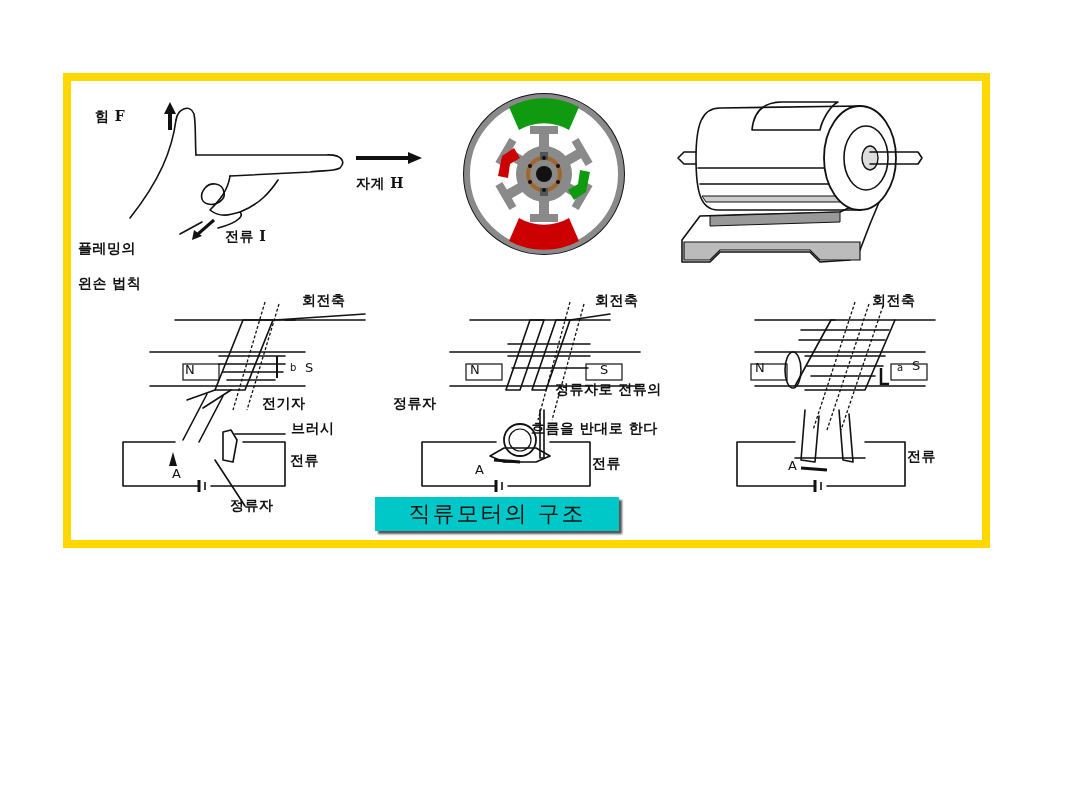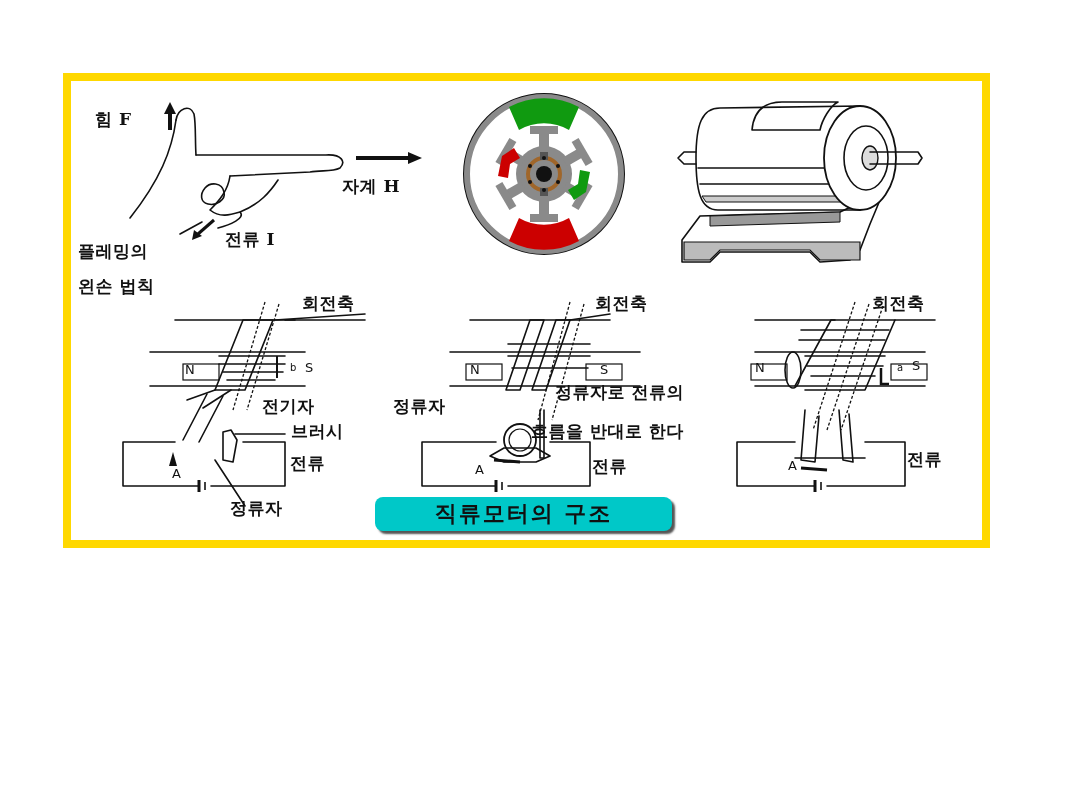--- a/index.html
+++ b/index.html
@@ -1,28 +1,28 @@
 <!DOCTYPE html>
 <html><head>
 <meta charset="utf-8">
 <style>
   html, body { margin: 0; padding: 0; }
   body { width: 1080px; height: 810px; background: #ffffff; position: relative; overflow: hidden;
          font-family: "DejaVu Serif", serif; }
   .frame { position: absolute; left: 63px; top: 73px; width: 911px; height: 459px;
            border: 8px solid #FFD800; background: #ffffff; }
-  .lbl { position: absolute; font-family: "DejaVu Serif", serif; font-size: 17px; color: #111;
+  .lbl { position: absolute; font-family: "DejaVu Serif", serif; font-size: 14px; color: #111;
          white-space: nowrap; font-weight: bold; letter-spacing: 0.5px; }
   svg { position: absolute; overflow: visible; }
   .ink { fill: none; stroke: #111; stroke-width: 1.6; stroke-linecap: round; stroke-linejoin: round; }
   .ink-d { fill: none; stroke: #111; stroke-width: 1.3; stroke-dasharray: 3 2; }
-  .caption { position: absolute; left: 375px; top: 497px; width: 297px; height: 34px;
+  .caption { position: absolute; left: 375px; top: 497px; width: 244px; height: 34px;
              background: #00C8C8; box-shadow: 3px 3px 2px #555;
-             font-family: "DejaVu Sans", sans-serif; font-weight: bold; font-size: 22px;
-             color: #111; display: flex; align-items: center; justify-content: center; letter-spacing: 2px; border-radius: 8px; }
+             font-family: "DejaVu Sans", sans-serif; font-weight: normal; font-size: 22px;
+             color: #111; display: flex; align-items: center; justify-content: center; letter-spacing: 2px; }
   .nlabel { font-family: "DejaVu Sans", sans-serif; font-size: 13px; font-weight: normal; }
 </style>
 </head>
 <body>
 
 <div class="frame"></div>
 
 <svg style="left:110px;top:100px" width="330" height="160" viewBox="0 0 330 160">
 
   <path class="ink" d="M66 20 C68 8 80 4 84 14 C86 24 85 40 86 55"></path>
@@ -38,21 +38,21 @@
   <polygon points="54,14 60,2 66,14" fill="#111"></polygon>
 
   <path d="M246 58 L300 58" stroke="#111" stroke-width="4"></path>
   <polygon points="298,52 312,58 298,64" fill="#111"></polygon>
 
   <path d="M104 120 L88 134" stroke="#111" stroke-width="3"></path>
   <polygon points="84,130 82,140 92,136" fill="#111"></polygon>
   <path class="ink" d="M70 134 L92 122"></path>
 </svg>
 <div class="lbl" style="left:95px;top:108px">힘 F</div>
-<div class="lbl" style="left:342px;top:175px">자계 H</div>
+<div class="lbl" style="left:356px;top:175px">자계 H</div>
 <div class="lbl" style="left:225px;top:228px">전류 I</div>
 <div class="lbl" style="left:78px;top:240px">플레밍의</div>
 <div class="lbl" style="left:78px;top:275px">왼손 법칙</div>
 
 <svg style="left:462px;top:92px" width="166" height="164" viewBox="0 0 166 164">
   <circle cx="82" cy="82" r="80" fill="#ffffff" stroke="#111" stroke-width="2"></circle>
   <circle cx="82" cy="82" r="77" fill="none" stroke="#8A8A8A" stroke-width="6"></circle>
 
   <path d="M47 15 A74 74 0 0 1 117 15 L107 38 A50 50 0 0 0 57 38 Z" fill="#109A10"></path>
   <path d="M47 149 A74 74 0 0 0 117 149 L107 126 A50 50 0 0 1 57 126 Z" fill="#CC0000"></path>

